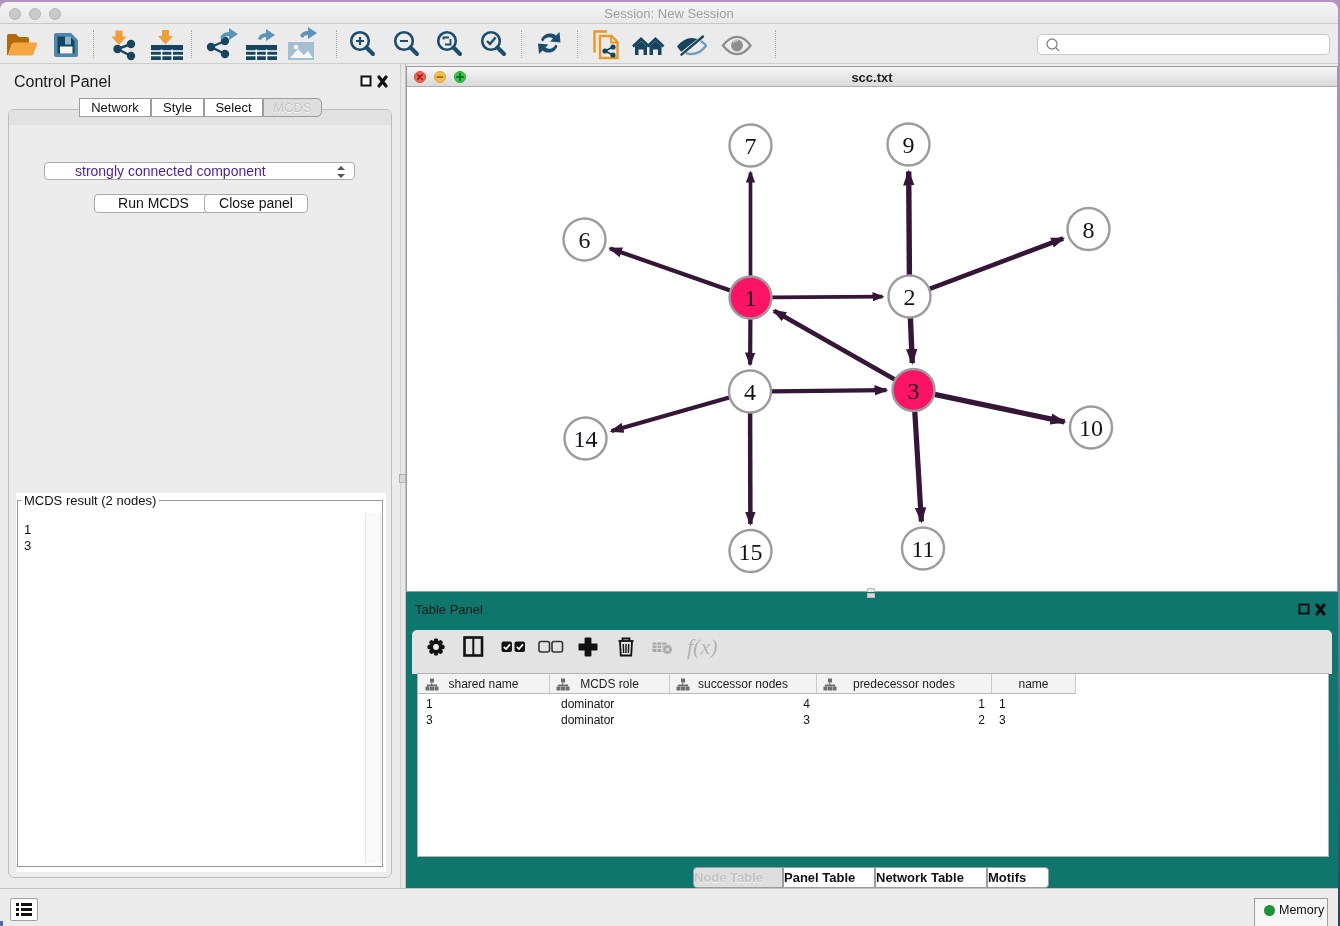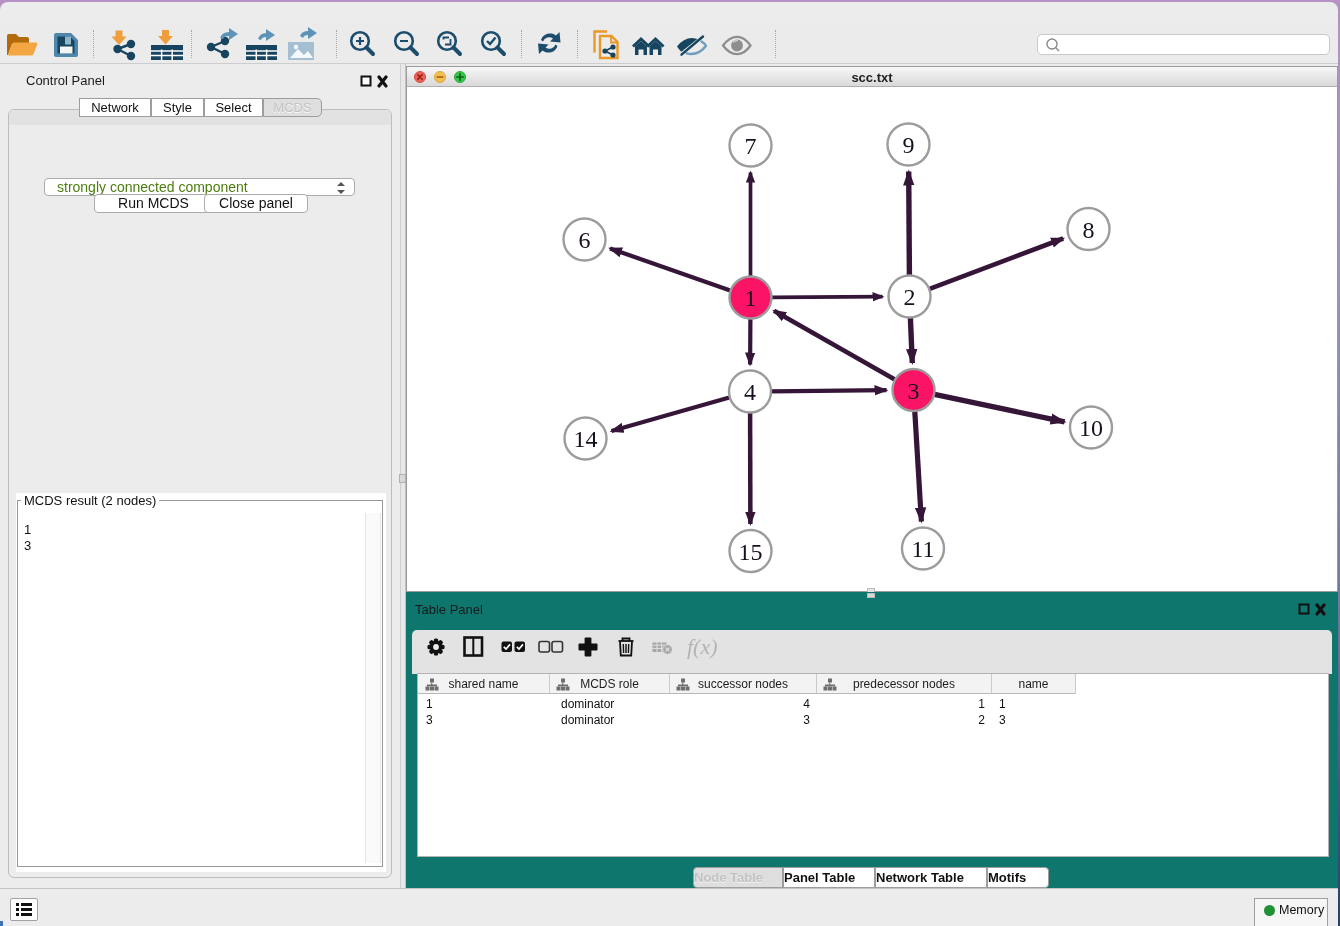--- a/index.html
+++ b/index.html
@@ -23,33 +23,33 @@
   font-size:13px; color:#9f9f9f; }
 
 #toolbar { position:absolute; left:0; top:22px; width:100%; height:40px;
   background:#ebebeb; border-bottom:1px solid #cdcdcd; }
 .tsep { position:absolute; top:6px; height:28px; width:0;
   border-left:1px dotted #a8a8a8; }
 #searchbox { position:absolute; left:1037px; top:10px; width:293px; height:21px;
   background:#fff; border:1px solid #c9c9c9; border-radius:5px; }
 
 #cpanel { position:absolute; left:0; top:62px; width:400px; height:828px; background:#ececec; }
-#cp-title { position:absolute; left:14px; top:9px; font-size:13px; color:#1a1a1a;margin-left:12px; }
+#cp-title { position:absolute; left:14px; top:9px; font-size:16px; color:#1a1a1a; }
 
 .cptab { position:absolute; top:34px; height:19px; z-index:3; font-size:13px; color:#111;
   background:#fff; border:1px solid #9d9d9d; text-align:center; line-height:18px; }
 #tabpanel { position:absolute; left:8px; top:45px; width:384px; height:769px;
   background:#ececec; border:1px solid #bdbdbd; border-radius:6px; }
 #tabpanel .band { position:absolute; left:0; top:0; width:100%; height:15px;
   background:#e2e2e2; border-radius:5px 5px 0 0; }
 #opt-label { position:absolute; left:0; top:27px; width:100%; text-align:center;
   font-size:14px; color:#1a1a1a; }
-#combo { position:absolute; left:35px; top:68px; width:311px; height:18px;
+#combo { position:absolute; left:35px; top:52px; width:311px; height:18px;
   background:#fff; border:1px solid #ababab; border-radius:4px; font-size:14px;
-  line-height:16px; padding-left:12px; color:#4d7c0f; }
+  line-height:16px; padding-left:30px; color:#4c1d95; }
 .btn { position:absolute; top:84px; height:19px; background:#fff;
   border:1px solid #ababab; border-radius:4px; font-size:14px; text-align:center;
   line-height:17px; color:#111; }
 
 #resultwrap { position:absolute; left:16px; top:429px; width:370px; height:379px; background:#fff; }
 #resultbox { position:absolute; left:1px; top:7px; width:366px; height:367px;
   border:1px solid #989898; }
 #resulttitle { position:absolute; left:5px; top:0px; background:#fff; padding:0 3px;
   font-size:13px; color:#111; }
 #resultitems { position:absolute; left:6px; top:21px; font-size:13px; color:#111; line-height:16px; }
@@ -92,20 +92,26 @@
   text-align:left; line-height:22px; padding-left:24px; font-size:12.5px; }
 #memorybtn .dot { position:absolute; left:9px; top:6px; width:11px; height:11px;
   border-radius:50%; background:#1f9136; }
 #listbtn { position:absolute; left:10px; top:9px; width:28px; height:23px;
   background:#fdfdfd; border:1px solid #a2a2a2; border-radius:2px; }
 </style>
 </head>
 <body>
 <div id="win">
 
+  <div id="titlebar">
+    <div class="tl" style="left:9px"></div>
+    <div class="tl" style="left:29px"></div>
+    <div class="tl" style="left:49px"></div>
+    <div id="title-text">Session: New Session</div>
+  </div>
 
   <div id="toolbar">
     <svg id="tb-icons" style="position:absolute;left:0;top:0" width="800" height="40" viewBox="0 0 800 40">
 
       <g>
         <path d="M7 31 L7 12 Q7 10 9 10 L16 10 L19 13 L27 13 Q29 13 29 15 L29 20 L12 20 L8 31 Z" fill="#b26a0b"></path>
         <path d="M12 20 Q12.5 18.5 14 18.5 L36 18.5 Q38 18.5 37.3 20.3 L33.5 30 Q33 31.5 31.3 31.5 L8 31.5 Z" fill="#f4a643"></path>
       </g>
 
       <g>

